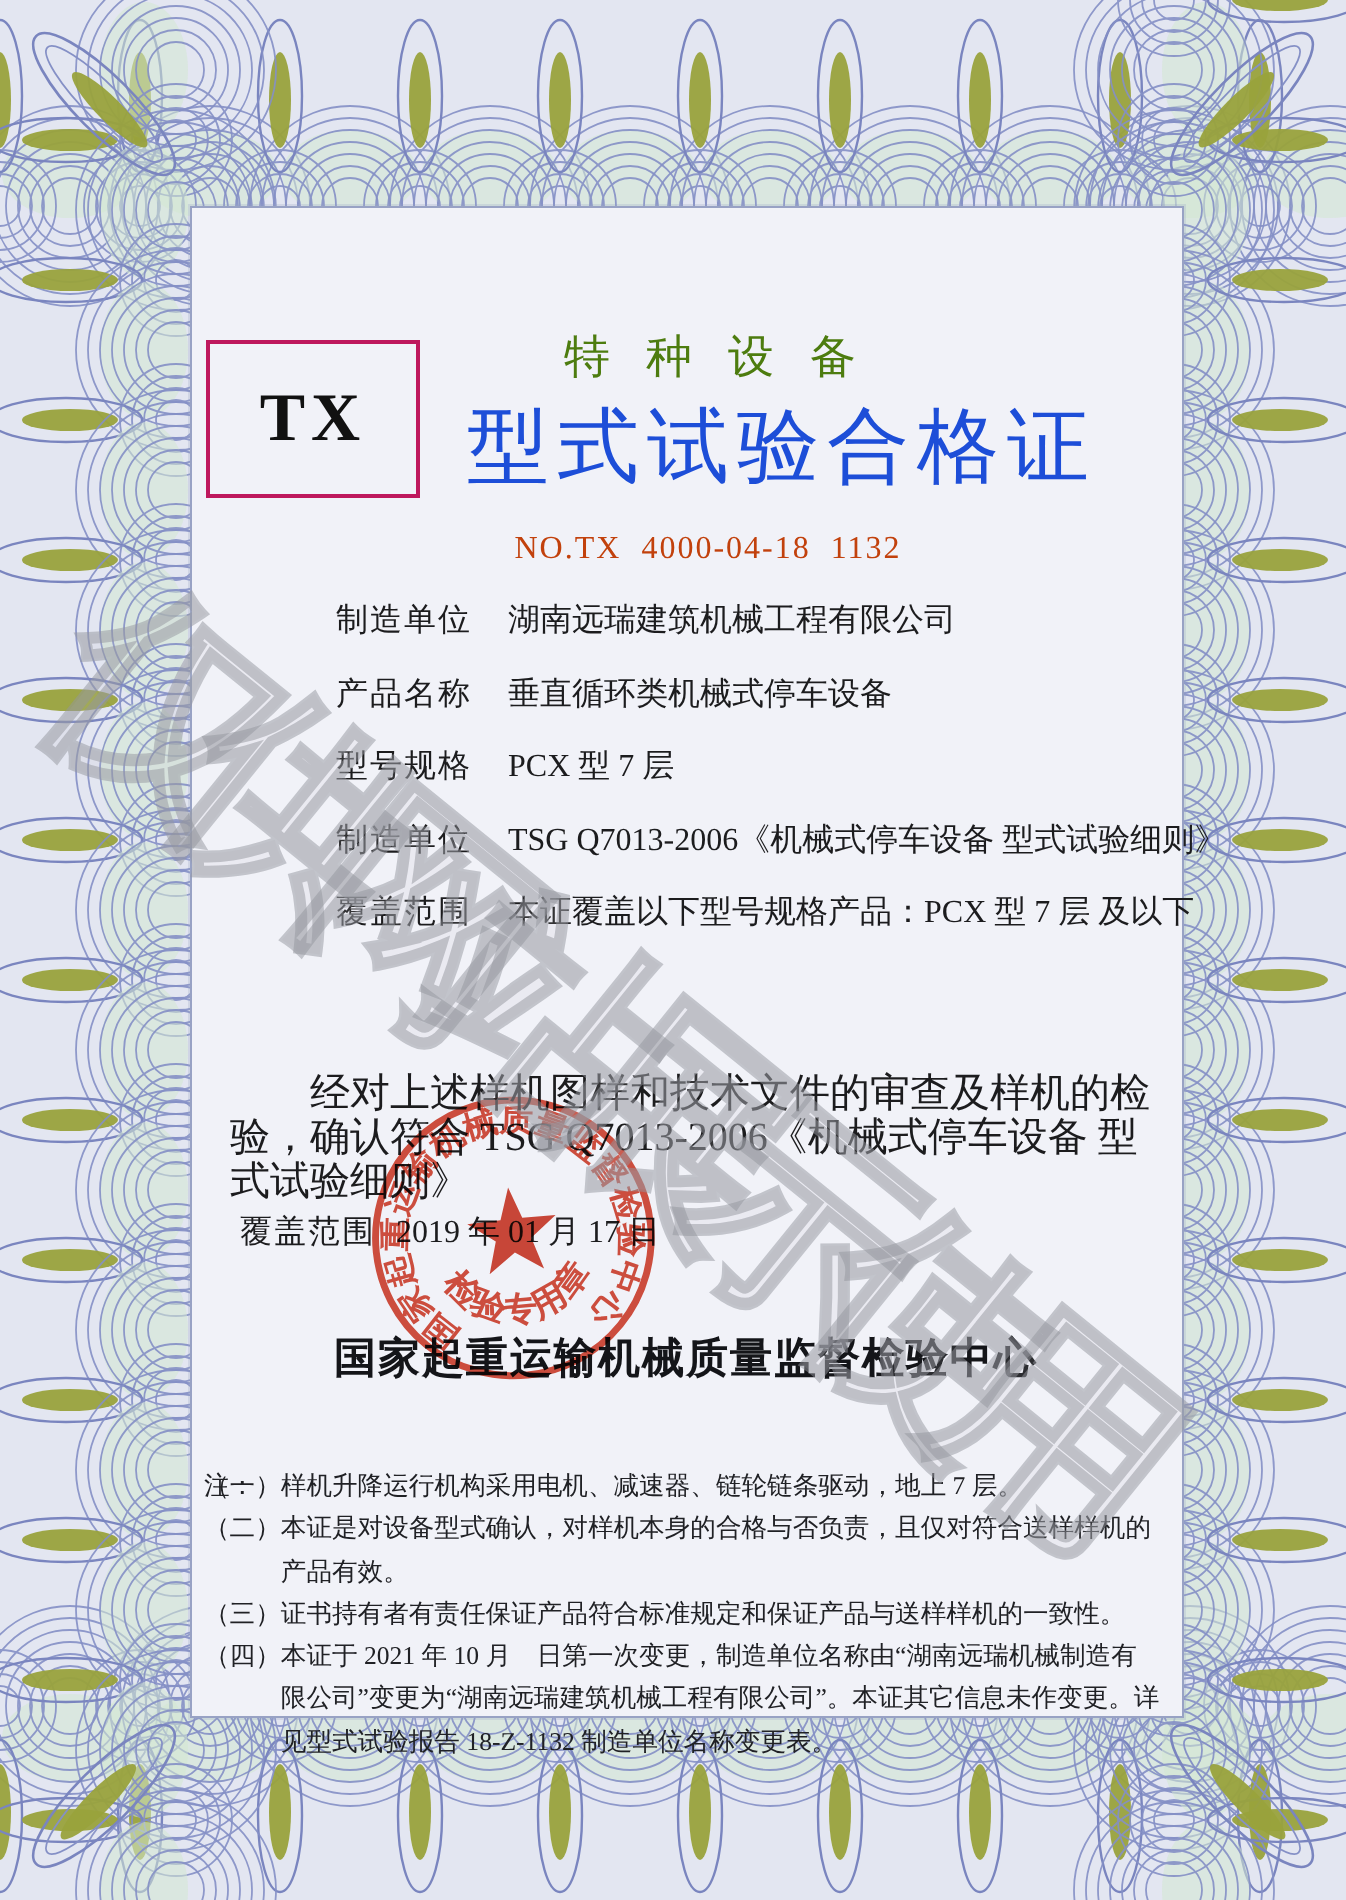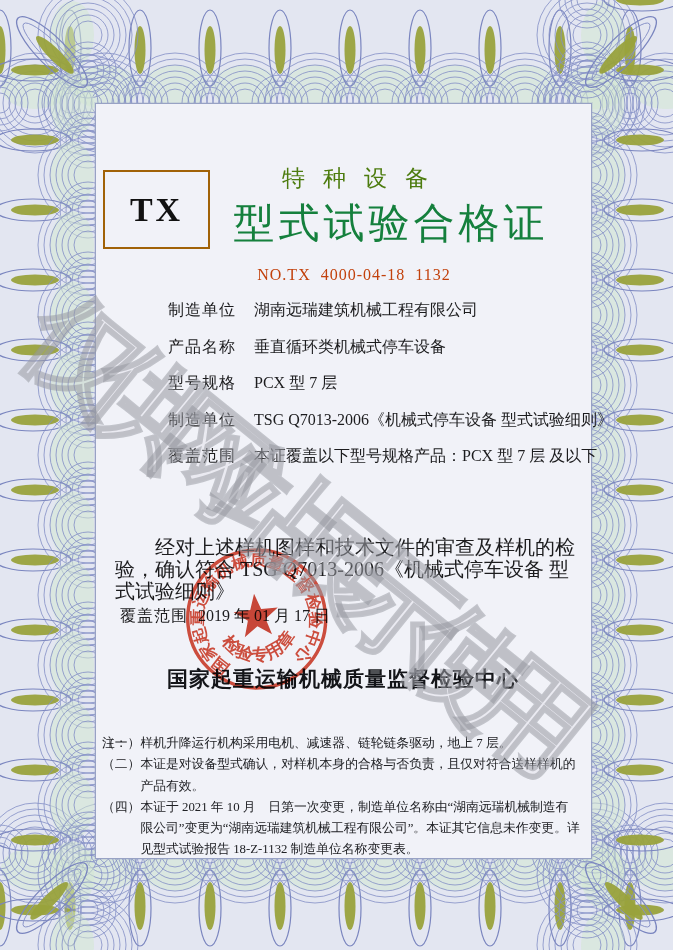--- a/index.html
+++ b/index.html
@@ -13,31 +13,31 @@
   #border-layer{position:absolute;left:0;top:0;z-index:1;}
   
   .panel{
     position:absolute;left:95px;top:103px;width:495px;height:754px;
     background:#f1f2f8;border:1px solid #98a2c4;z-index:2;
     box-shadow:0 0 0 1px rgba(152,162,196,.25);
   }
   
   .tx-box{
     position:absolute;left:103px;top:170px;width:103px;height:75px;
-    border:2px solid #a16207;z-index:3;
+    border:2px solid #be185d;z-index:3;
     display:flex;align-items:center;justify-content:center;
   }
   .tx-box span{font-size:34px;font-weight:bold;letter-spacing:3px;color:#111;}
   .title-small{
     position:absolute;left:364px;top:163px;transform:translateX(-50%);
     font-size:23px;letter-spacing:18px;white-space:nowrap;color:#4d7c0f;z-index:3;
   }
   .title-large{
     position:absolute;left:391px;top:196px;transform:translateX(-50%);
-    font-size:41px;letter-spacing:4px;white-space:nowrap;color:#15803d;z-index:3;
+    font-size:41px;letter-spacing:4px;white-space:nowrap;color:#1d4ed8;z-index:3;
   }
   .cert-no{
     position:absolute;left:354px;top:266px;transform:translateX(-50%);
     font-size:16px;letter-spacing:1px;white-space:pre;color:#c2410c;z-index:3;
   }
   
   .fields{position:absolute;left:120px;top:300px;width:455px;z-index:3;margin-left:48px;}
   .frow{position:relative;height:36.5px;font-size:16px;white-space:nowrap;}
   .flabel{display:inline-block;letter-spacing:1px;}
   .fvalue{display:inline-block;margin-left:14px;}
@@ -217,17 +217,18 @@
   </text>
 </svg>
 
 <div class="issuer">国家起重运输机械质量监督检验中心</div>
 
 <div class="notes">
   <span class="notes-label">注：</span>
   <div class="note-items">
     <div class="note-item">（一）样机升降运行机构采用电机、减速器、链轮链条驱动，地上 7 层。</div>
     <div class="note-item">（二）本证是对设备型式确认，对样机本身的合格与否负责，且仅对符合送样样机的产品有效。</div>
+    <div class="note-item">（三）证书持有者有责任保证产品符合标准规定和保证产品与送样样机的一致性。</div>
     <div class="note-item">（四）本证于 2021 年 10 月　日第一次变更，制造单位名称由“湖南远瑞机械制造有限公司”变更为“湖南远瑞建筑机械工程有限公司”。本证其它信息未作变更。详见型式试验报告 18-Z-1132 制造单位名称变更表。</div>
   </div>
 </div>
 
 <div class="watermark">仅供网站展示使用</div>
 
 </body></html>

